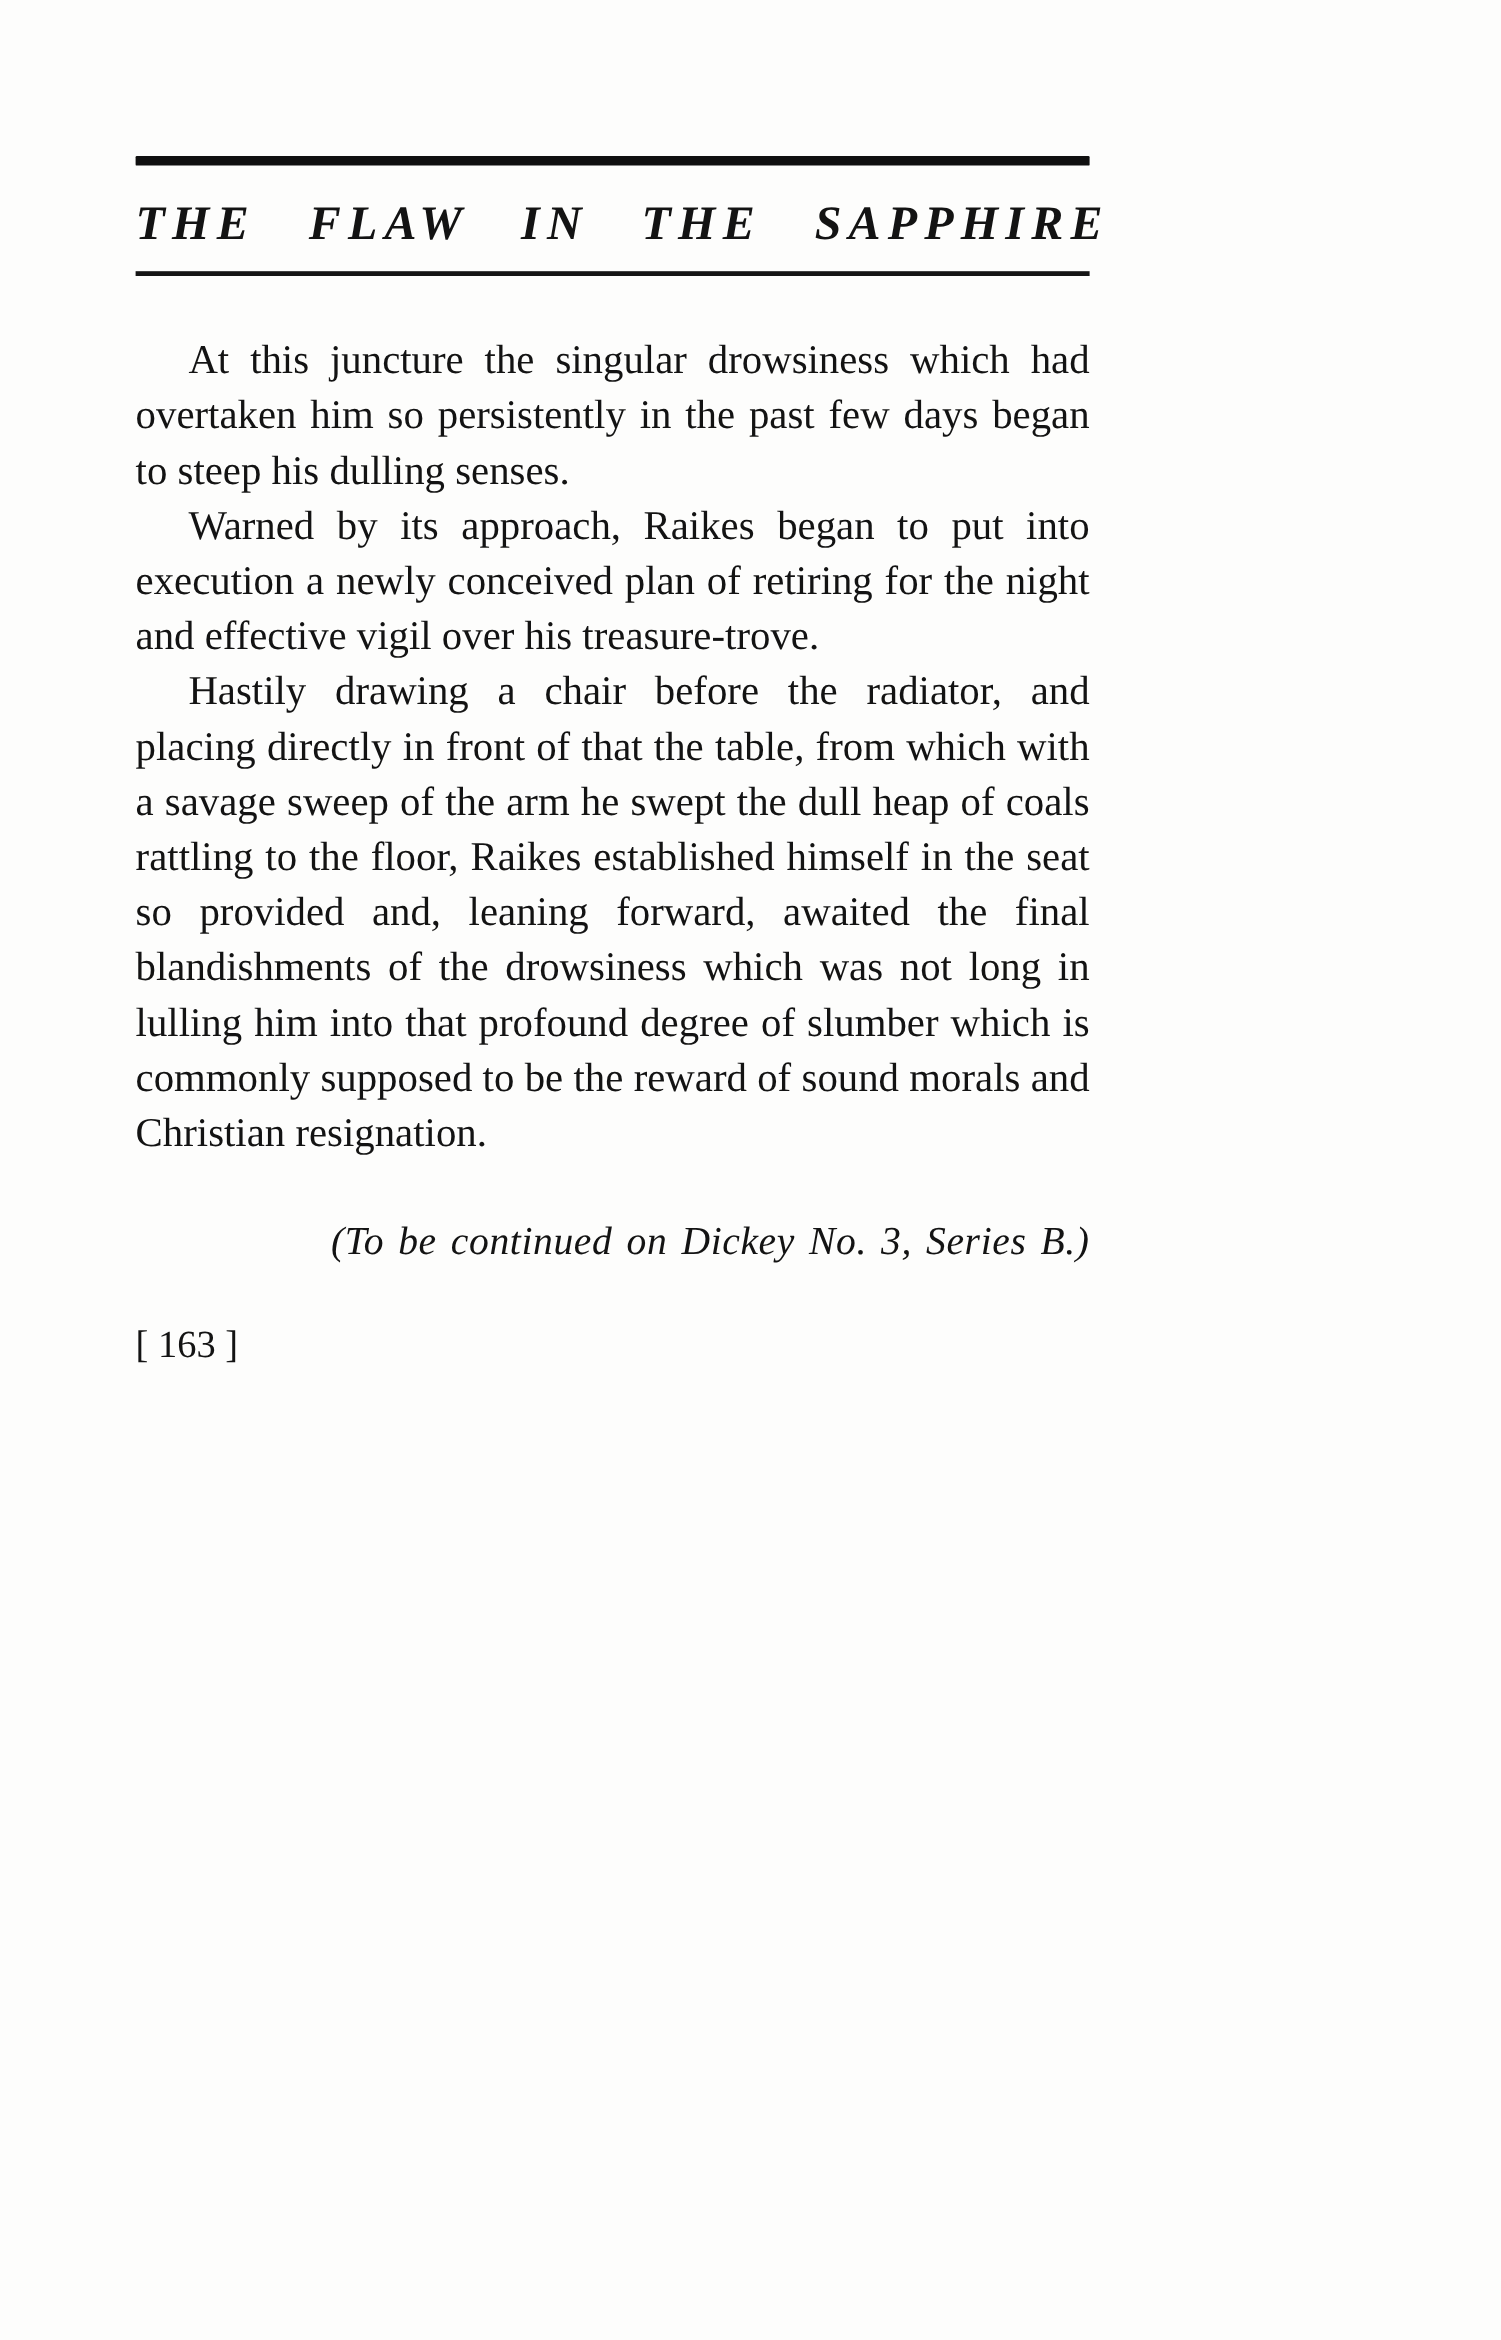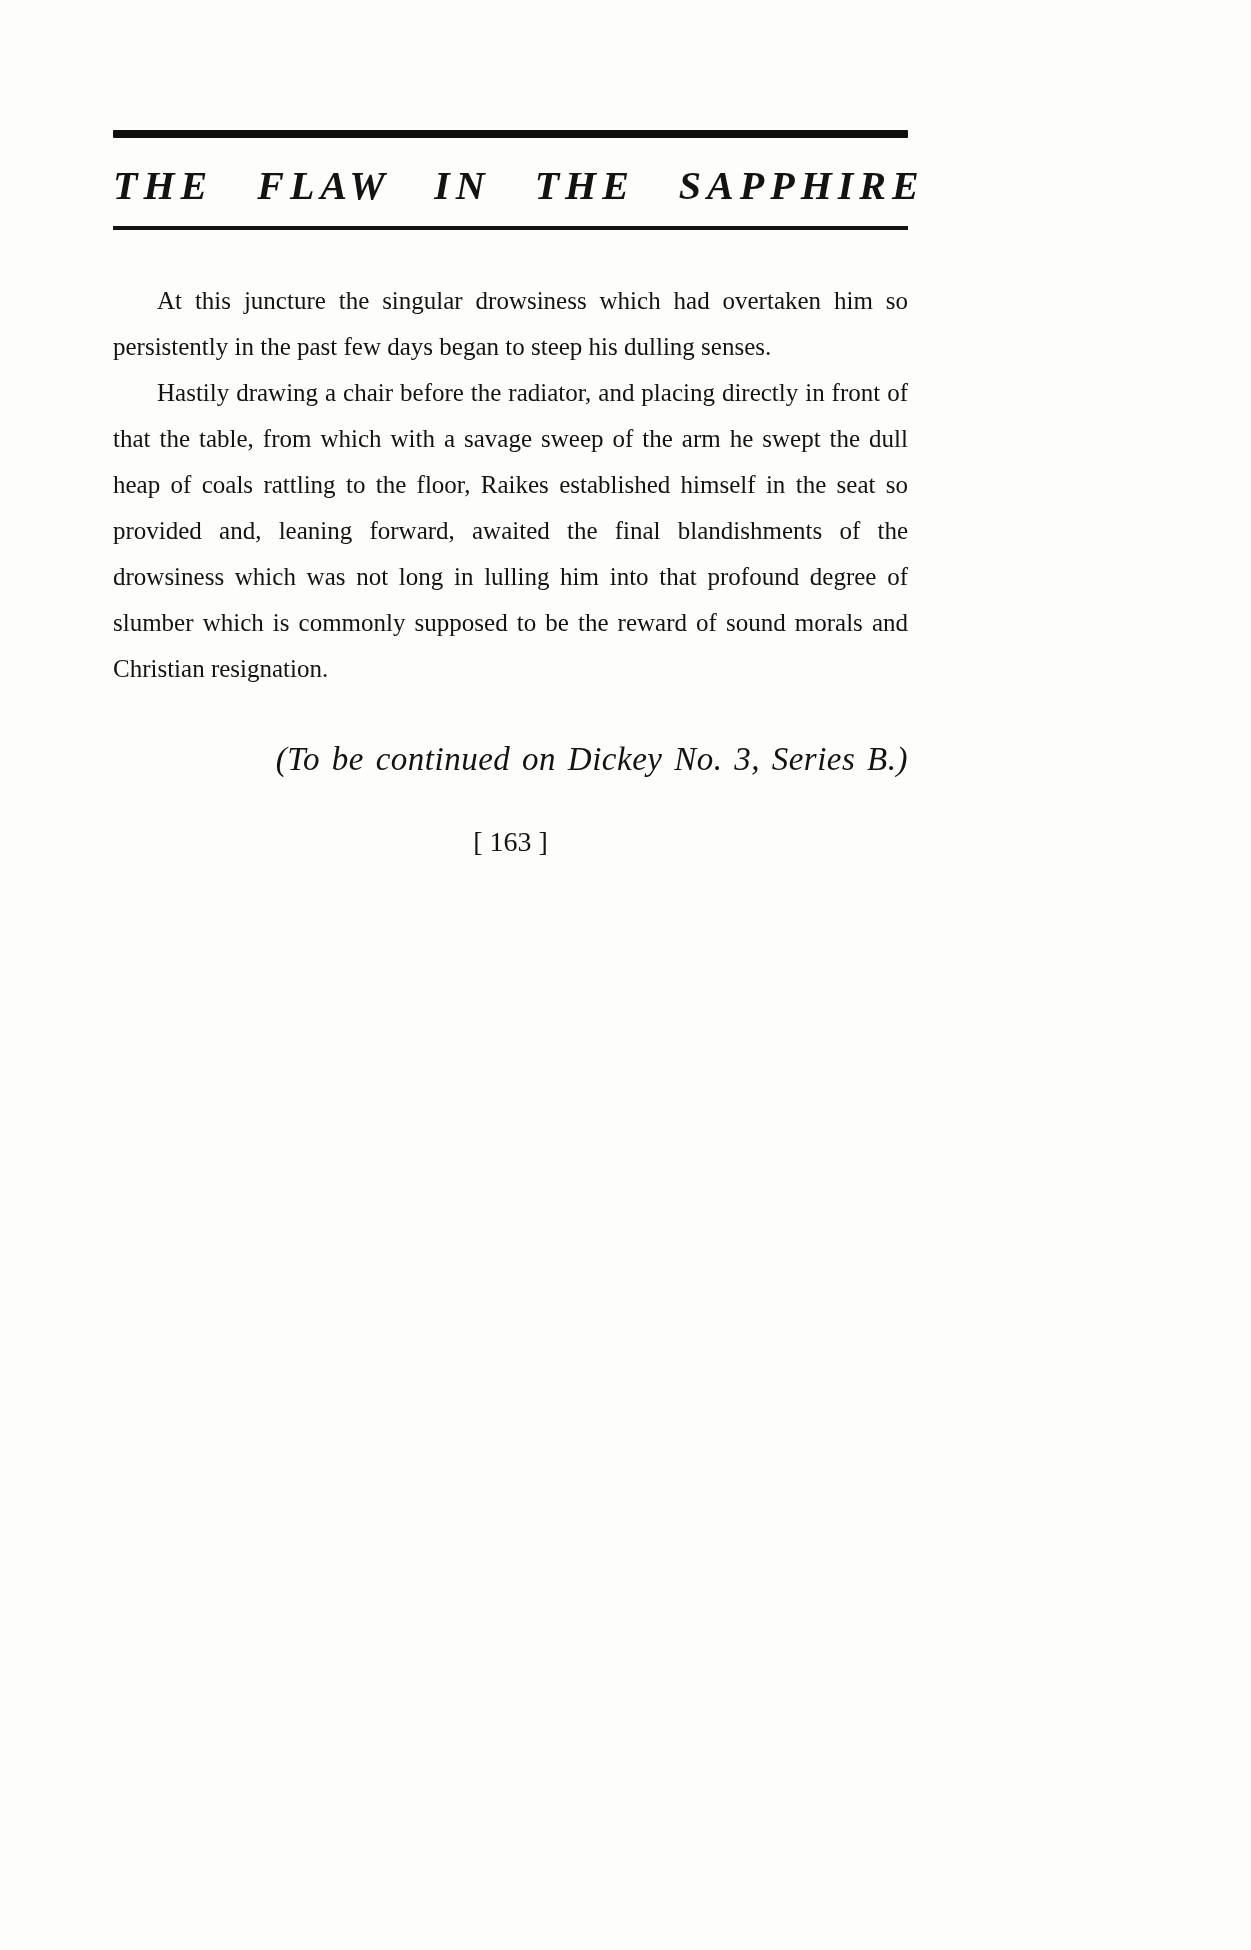--- a/index.html
+++ b/index.html
@@ -38,59 +38,59 @@
     font-style: italic;
     font-weight: bold;
     font-size: 40px;
     letter-spacing: 6px;
     word-spacing: 28px;
     line-height: 60px;
     margin: 18px 0 10px 0;
     white-space: nowrap;
   }
   p.body-para {
-    font-size: 25px;
+    font-size: 34px;
     line-height: 46px;
     text-align: justify;
     text-indent: 44px;
     margin: 0;
   }
   p.first {
     margin-top: 48px;
   }
   p.continuation {
     font-size: 33px;
     line-height: 46px;
     font-style: italic;
     text-indent: 0;
     text-align: right;
     margin: 44px 0 44px 0;
     letter-spacing: 0.5px;
     word-spacing: 3px;
   }
   .page-number {
-    font-size: 28px;
-    text-align: center;
+    font-size: 32px;
     margin-top: 44px;
   }
 </style>
 </head>
 <body>
 
 <div class="page">
   <div class="content">
 
     <div class="rule-thick"></div>
 
     <div class="title">THE FLAW IN THE SAPPHIRE</div>
 
     <div class="rule-thin"></div>
 
     <p class="body-para first">At this juncture the singular drowsiness which had overtaken him so persistently in the past few days began to steep his dulling senses.</p>
 
+    <p class="body-para">Warned by its approach, Raikes began to put into execution a newly conceived plan of retiring for the night and effective vigil over his treasure-trove.</p>
 
     <p class="body-para">Hastily drawing a chair before the radiator, and placing directly in front of that the table, from which with a savage sweep of the arm he swept the dull heap of coals rattling to the floor, Raikes established himself in the seat so provided and, leaning forward, awaited the final blandishments of the drowsiness which was not long in lulling him into that profound degree of slumber which is commonly supposed to be the reward of sound morals and Christian resignation.</p>
 
     <p class="continuation">(To be continued on Dickey No. 3, Series B.)</p>
 
 
     <div class="page-number">[ 163 ]</div>
 
   </div>
 

